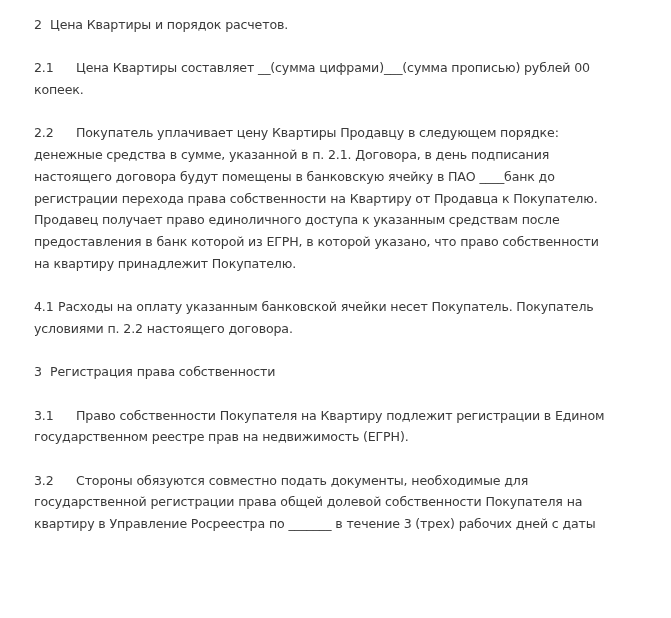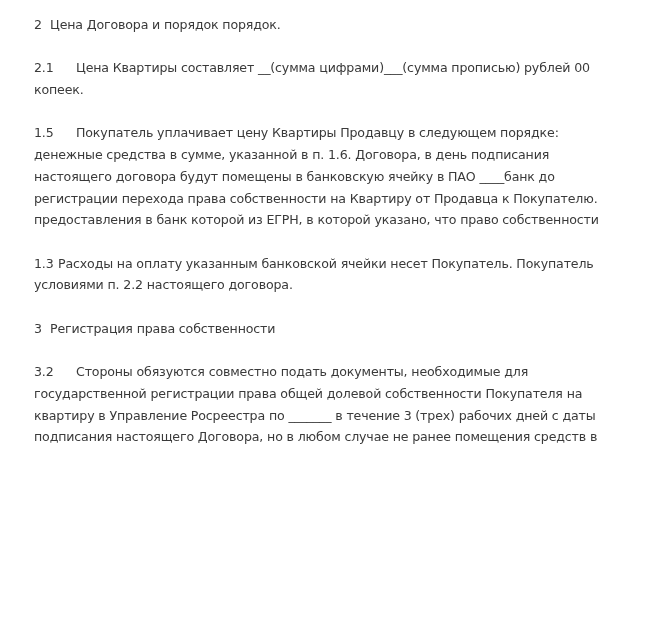--- a/index.html
+++ b/index.html
@@ -40,46 +40,51 @@
     .num.sp {
       width: 16px;
     }
   </style>
 </head>
 <body>
 
 <div class="doc">
 
   <div class="block">
-    <span class="line"><span class="num sp">2</span><span>Цена Договора и порядок порядок.</span></span>
+    <span class="line"><span class="num sp">2</span><span>Цена Квартиры и порядок расчетов.</span></span>
   </div>
 
   <div class="block">
     <span class="line"><span class="num tab">2.1</span><span>Цена Квартиры составляет __(сумма цифрами)___(сумма прописью) рублей 00</span></span>
     <span class="line">копеек.</span>
   </div>
 
   <div class="block">
-    <span class="line"><span class="num tab">1.5</span><span>Покупатель уплачивает цену Квартиры Продавцу в следующем порядке:</span></span>
-    <span class="line">денежные средства в сумме, указанной в п. 1.6. Договора, в день подписания</span>
+    <span class="line"><span class="num tab">2.2</span><span>Покупатель уплачивает цену Квартиры Продавцу в следующем порядке:</span></span>
+    <span class="line">денежные средства в сумме, указанной в п. 2.1. Договора, в день подписания</span>
     <span class="line">настоящего договора будут помещены в банковскую ячейку в ПАО ____банк до</span>
     <span class="line">регистрации перехода права собственности на Квартиру от Продавца к Покупателю.</span>
+    <span class="line">Продавец получает право единоличного доступа к указанным средствам после</span>
     <span class="line">предоставления в банк которой из ЕГРН, в которой указано, что право собственности</span>
+    <span class="line">на квартиру принадлежит Покупателю.</span>
   </div>
 
   <div class="block">
-    <span class="line"><span class="num sp" style="width:24px">1.3</span><span>Расходы на оплату указанным банковской ячейки несет Покупатель. Покупатель</span></span>
+    <span class="line"><span class="num sp" style="width:24px">4.1</span><span>Расходы на оплату указанным банковской ячейки несет Покупатель. Покупатель</span></span>
     <span class="line">условиями п. 2.2 настоящего договора.</span>
   </div>
 
   <div class="block">
     <span class="line"><span class="num sp">3</span><span>Регистрация права собственности</span></span>
   </div>
 
+  <div class="block">
+    <span class="line"><span class="num tab">3.1</span><span>Право собственности Покупателя на Квартиру подлежит регистрации в Едином</span></span>
+    <span class="line">государственном реестре прав на недвижимость (ЕГРН).</span>
+  </div>
 
   <div class="block">
     <span class="line"><span class="num tab">3.2</span><span>Стороны обязуются совместно подать документы, необходимые для</span></span>
     <span class="line">государственной регистрации права общей долевой собственности Покупателя на</span>
     <span class="line">квартиру в Управление Росреестра по _______ в течение 3 (трех) рабочих дней с даты</span>
-    <span class="line">подписания настоящего Договора, но в любом случае не ранее помещения средств в</span>
   </div>
 
 </div>
 
 </body></html>

